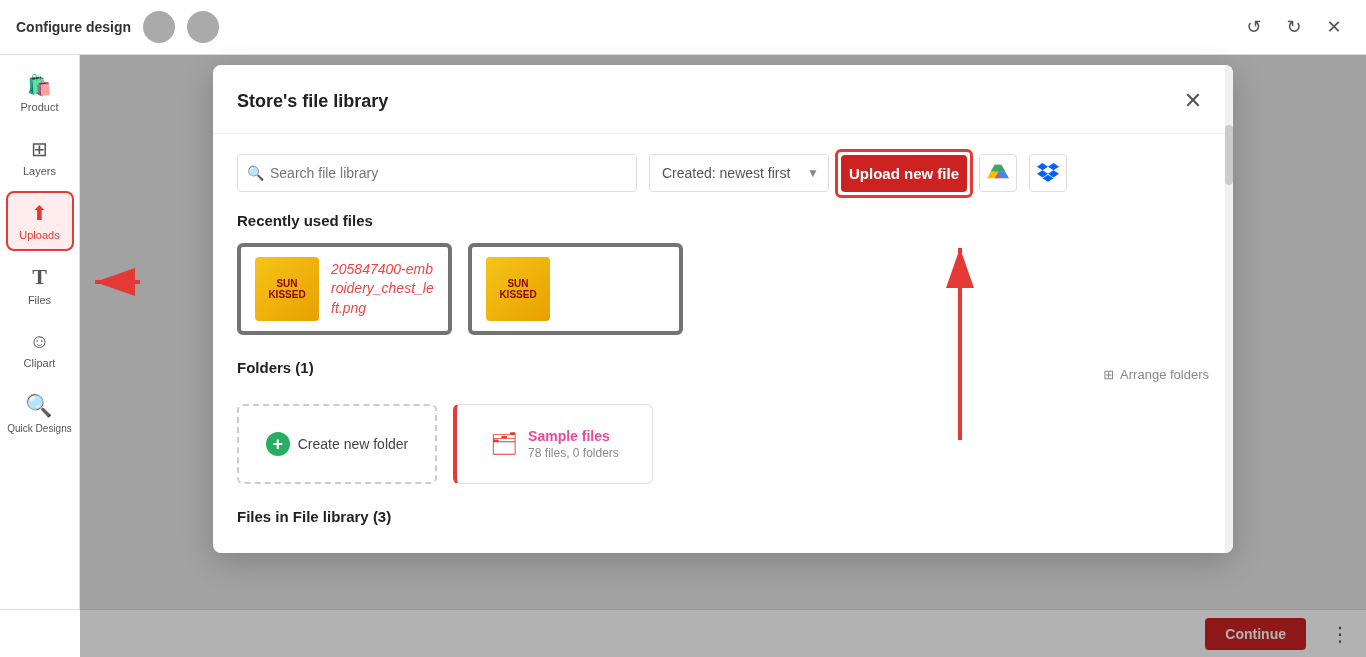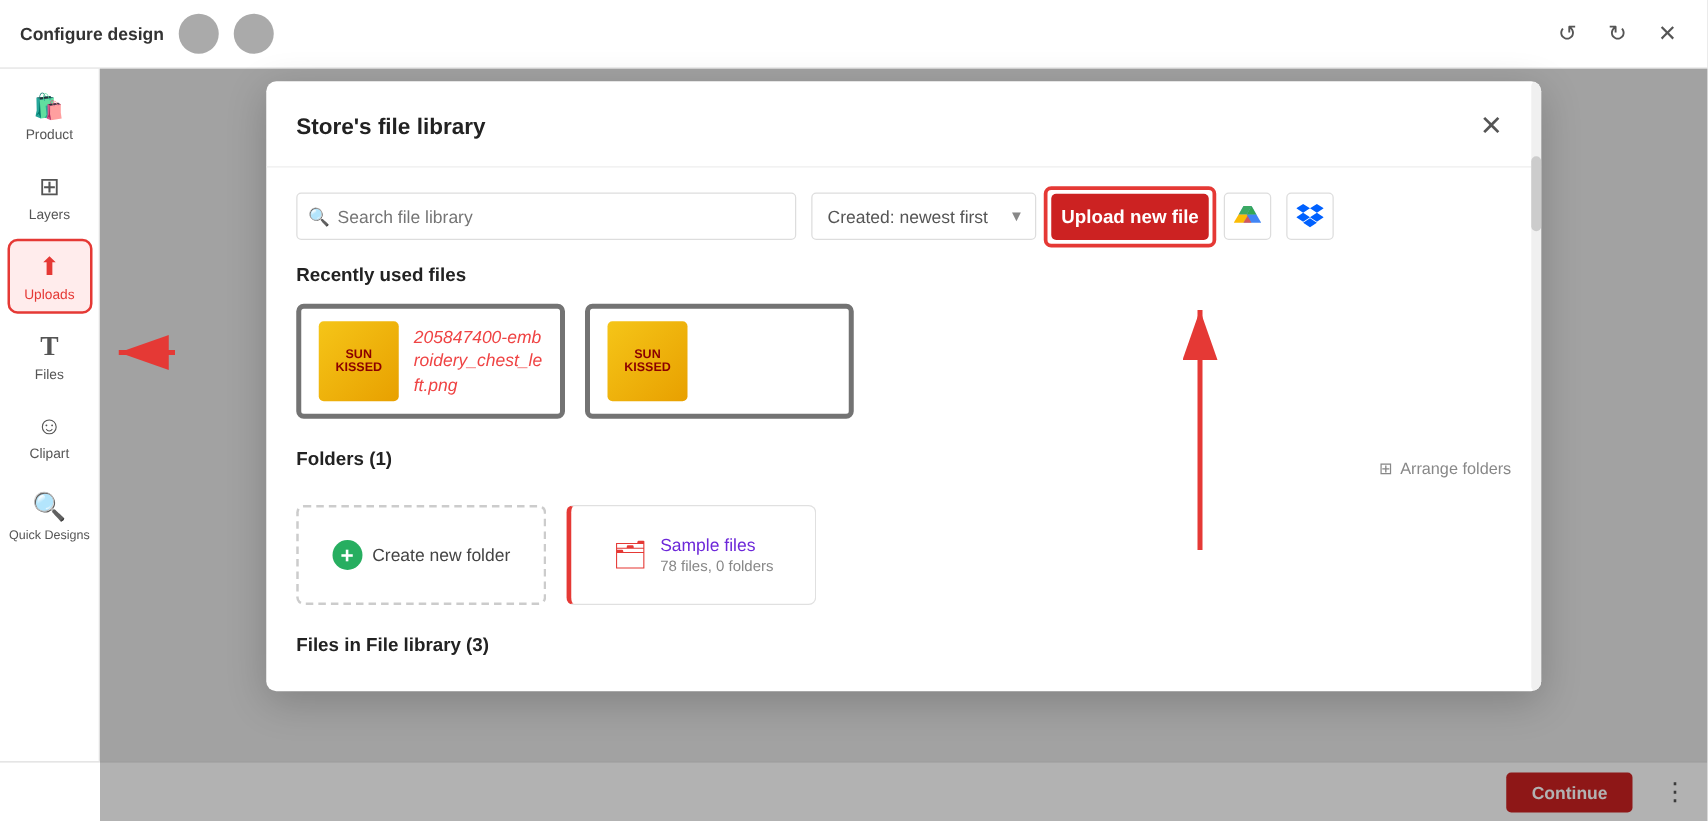--- a/index.html
+++ b/index.html
@@ -462,22 +462,22 @@
     }
 
     .folder-info {
       display: flex;
       flex-direction: column;
       gap: 2px;
     }
 
     .folder-name {
       font-size: 14px;
-      font-weight: 400;
-      color: #6d28d9;
+      font-weight: 700;
+      color: #ec4899;
     }
 
     .folder-meta {
       font-size: 12px;
       color: #888;
     }
 
     
     .files-library-header {
       font-size: 15px;

